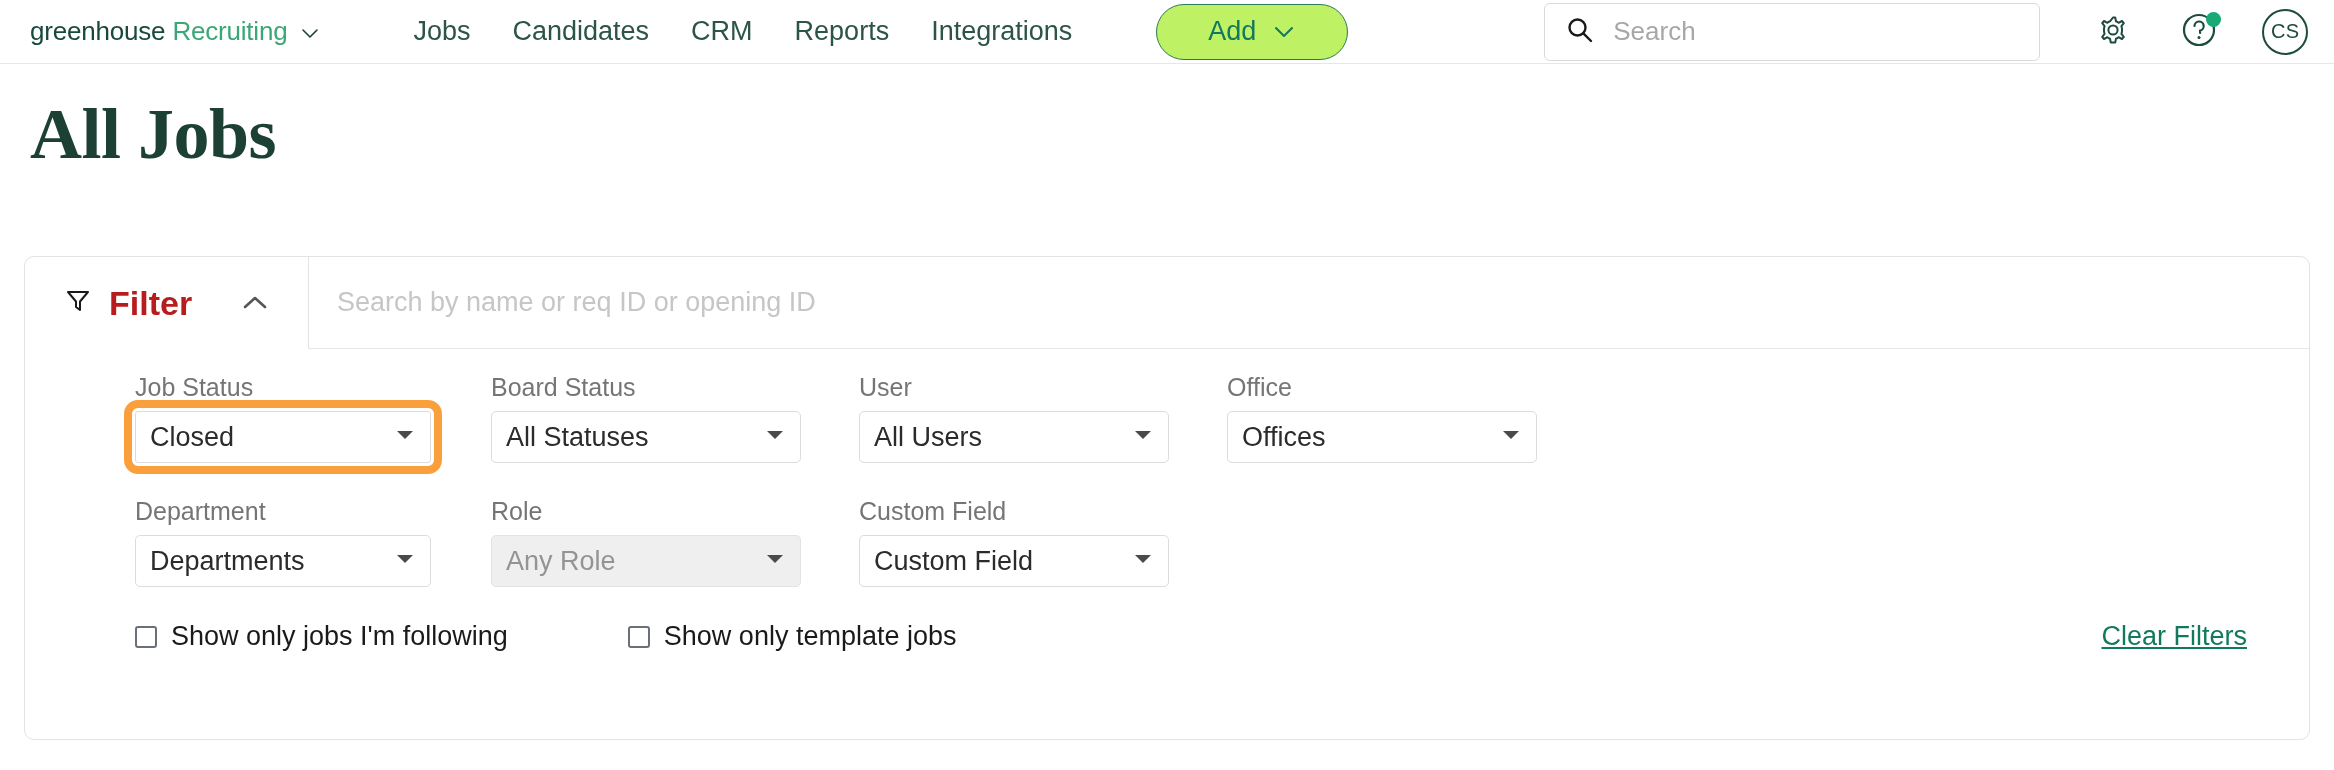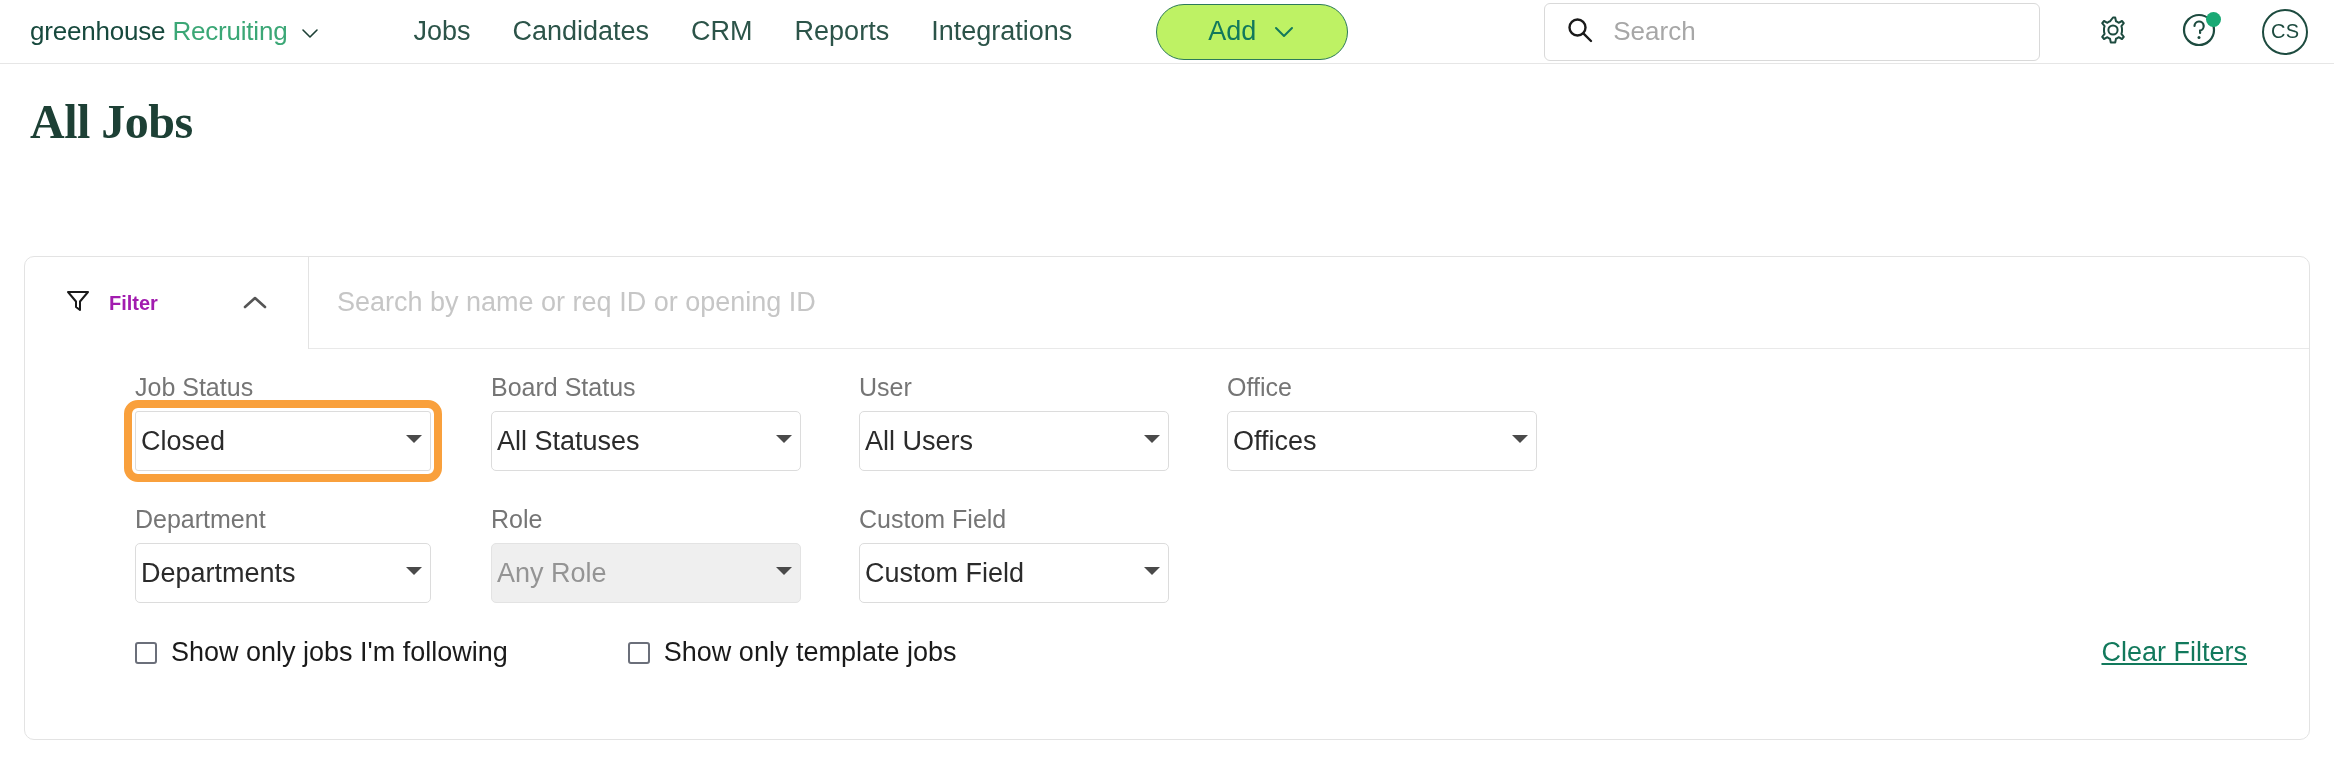--- a/index.html
+++ b/index.html
@@ -123,21 +123,21 @@
     color: #1d4b3f;
     display: flex; align-items: center; justify-content: center;
     font-size: 20px;
     letter-spacing: 0.3px;
     cursor: pointer;
   }
 
   
   .page-title {
     font-family: "Liberation Serif", serif;
-    font-size: 48px;
+    font-size: 72px;
     color: #1d4035;
     margin: 34px 0 0 30px;
     letter-spacing: -0.5px;
     line-height: 1;
   }
 
   
   .filter-card {
     position: absolute;
     left: 24px;
@@ -157,22 +157,22 @@
   .filter-toggle {
     width: 284px;
     display: flex;
     align-items: center;
     padding-left: 40px;
     gap: 18px;
     border-right: 1px solid #e3e3e3;
     cursor: pointer;
   }
   .filter-label {
-    font-size: 20px;
-    color: #a21caf;
+    font-size: 34px;
+    color: #b91c1c;
     font-weight: 700;
   }
   .filter-chevron { margin-left: auto; margin-right: 38px; display:flex; }
 
   .filter-search {
     flex: 1;
     display: flex;
     align-items: center;
     padding-left: 28px;
     border-bottom: 1px solid #e9e9e9;
@@ -195,27 +195,27 @@
   .filter-row.row2 { margin-top: 34px; }
 
   .field { position: relative; }
   .field-label {
     font-size: 25px;
     color: #757575;
     margin-bottom: 9px;
     display: block;
   }
   .select {
-    height: 60px;
+    height: 52px;
     border: 1px solid #dcdcdc;
     border-radius: 5px;
     background: #fff;
     display: flex;
     align-items: center;
-    padding: 0 5px;
+    padding: 0 14px;
     cursor: pointer;
   }
   .select .val {
     font-size: 27px;
     color: #2b2b2b;
     white-space: nowrap;
   }
   .select .caret { margin-left: auto; }
   .select.disabled {
     background: #efefef;

